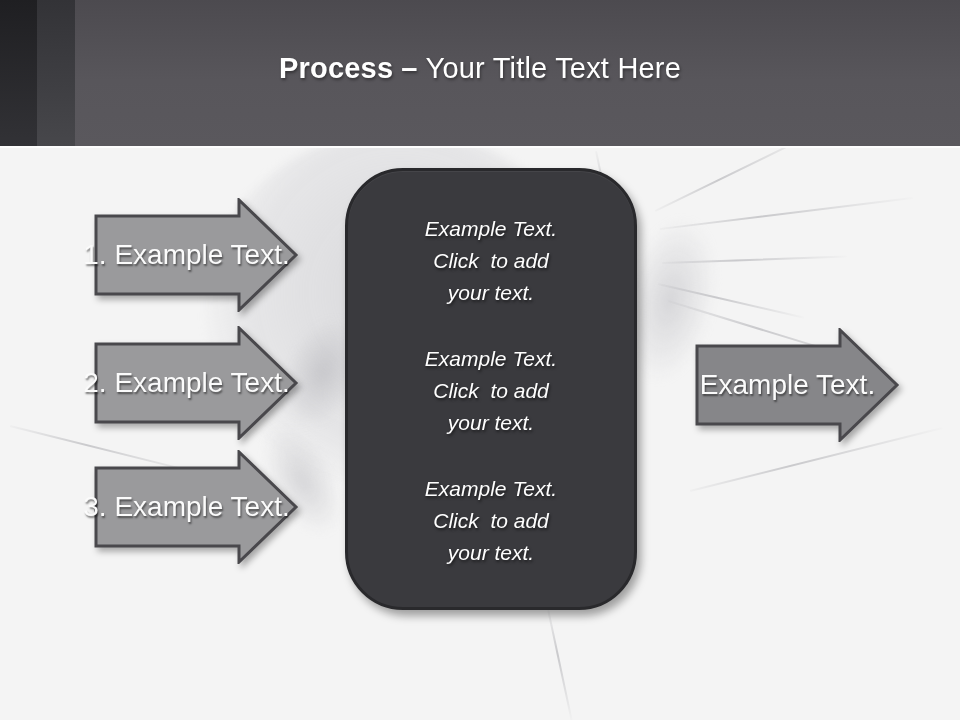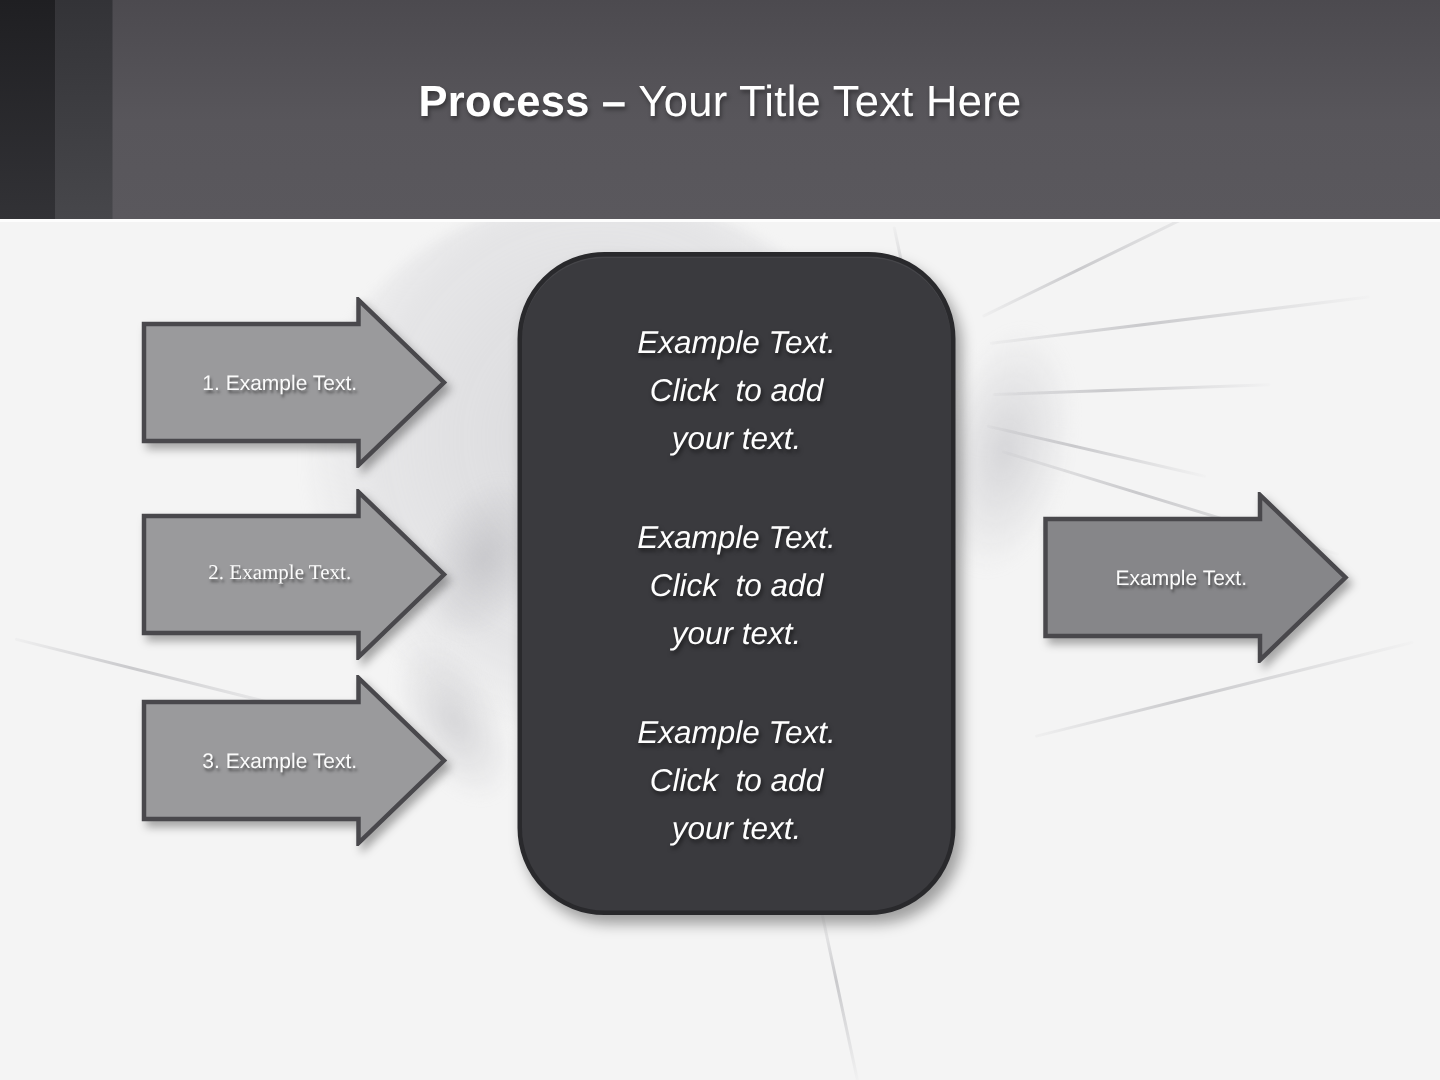--- a/index.html
+++ b/index.html
@@ -84,27 +84,27 @@
   .arrow {
     position:absolute; width:205px; height:114px; z-index:10;
   }
   .arrow svg {
     position:absolute; left:0; top:0;
     filter: drop-shadow(3px 4px 3px rgba(0,0,0,0.32));
   }
   .arrow-label {
     position:absolute; left:0; top:0; width:185px; height:114px;
     display:flex; align-items:center; justify-content:center;
-    color:#fbfbfb; font-size:14px;
+    color:#fbfbfb; font-size:28px;
     text-shadow: 1px 2px 2px rgba(0,0,0,0.5);
     white-space:nowrap;
     text-align:right;
   }
   .arrow-1 { left:94px;  top:198px; }
-  .arrow-2 { left:94px;  top:326px;font-family:Liberation Serif, serif; }
+  .arrow-2 { left:94px;  top:326px; }
   .arrow-3 { left:94px;  top:450px;text-decoration:underline; }
   .arrow-right { left:695px; top:328px; }
 
   
   .center-box {
     position:absolute; left:345px; top:168px;
     width:292px; height:442px;
     box-sizing:border-box;
     background:#3a3a3e;
     border:3px solid #29292c;

